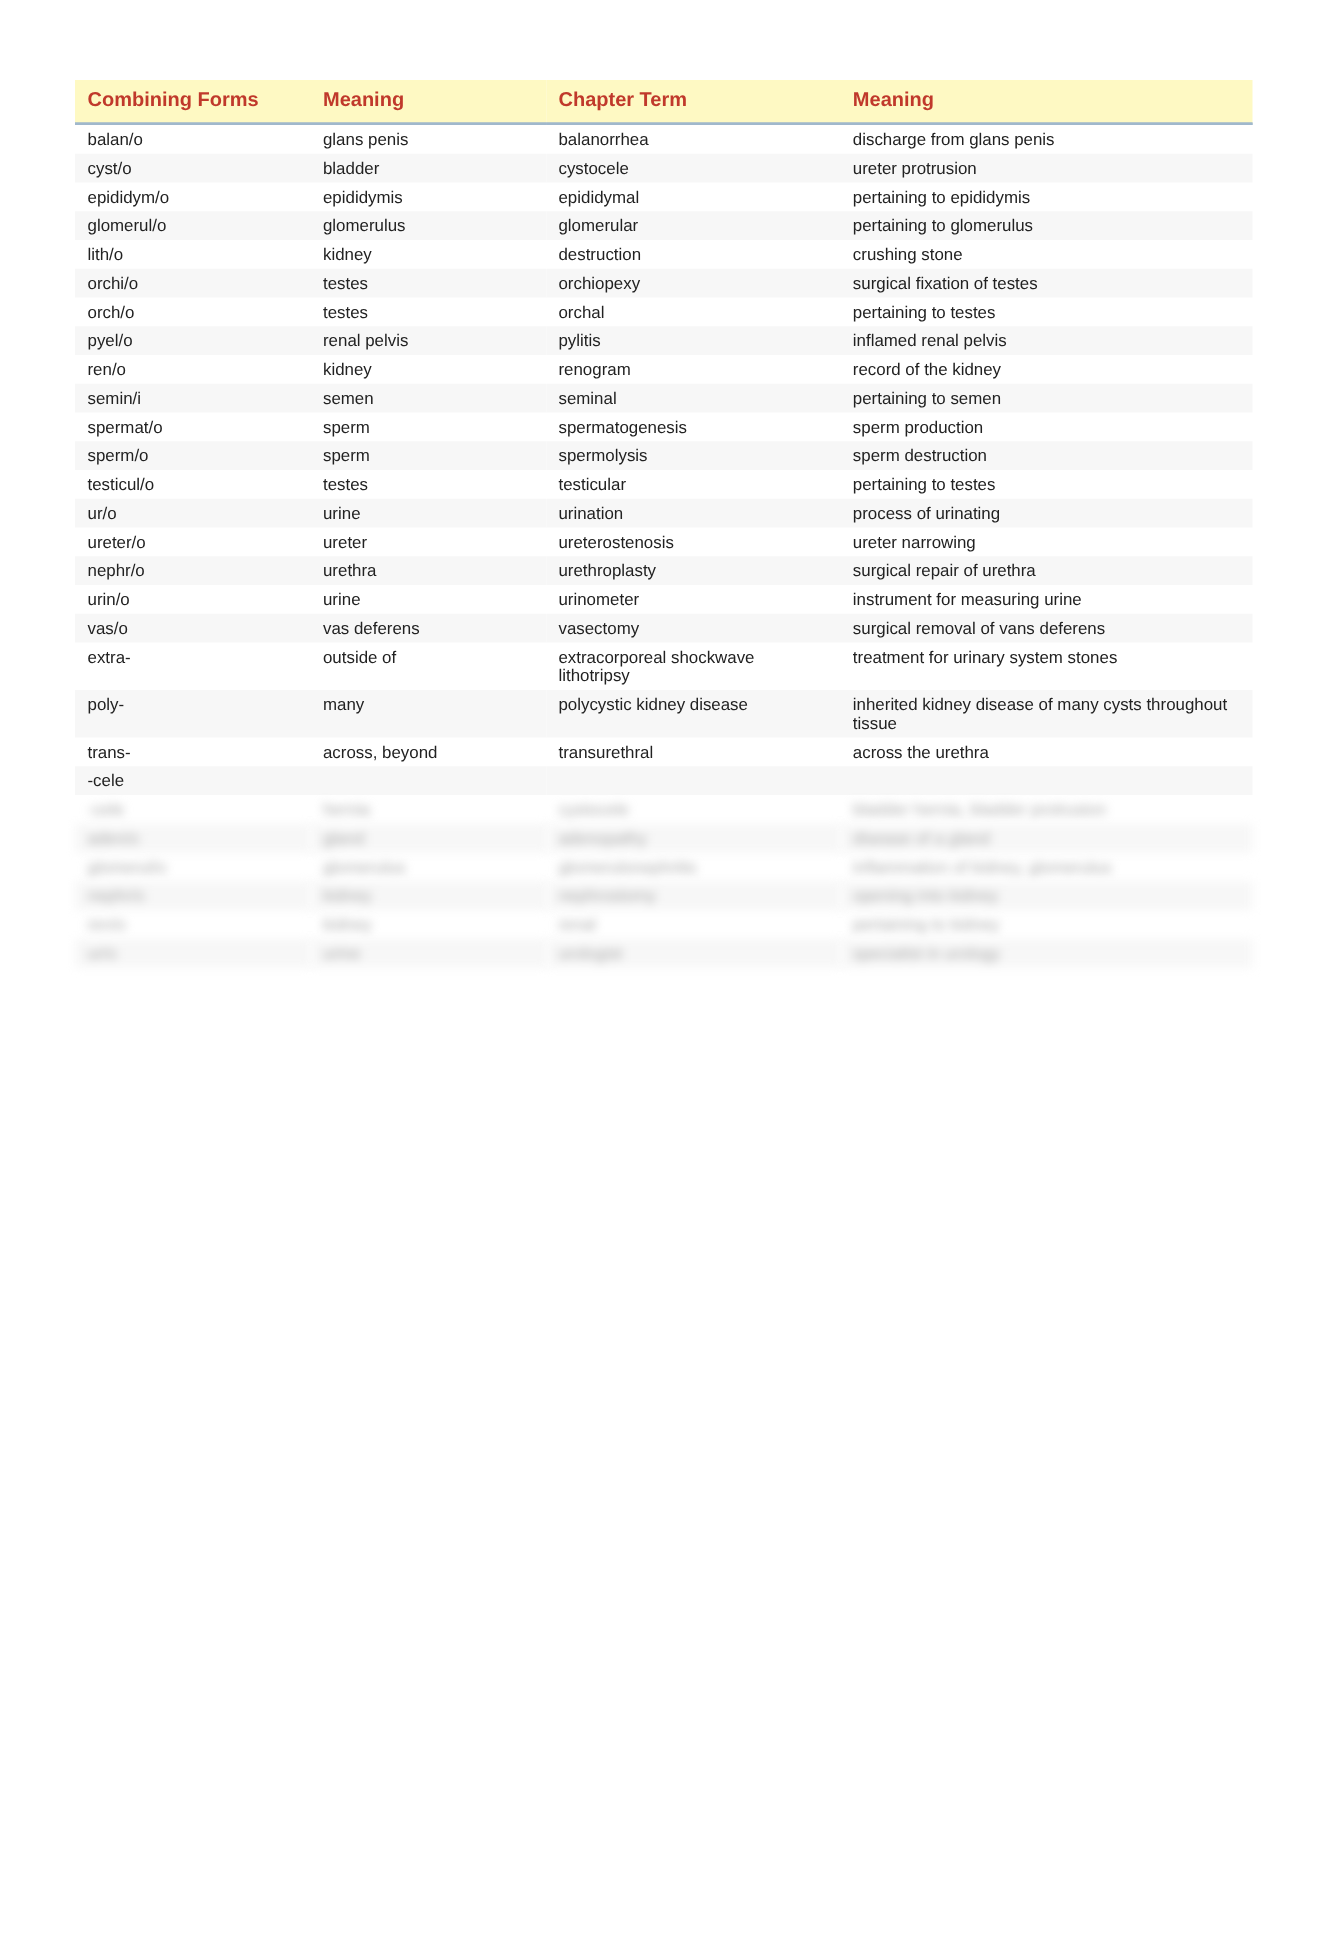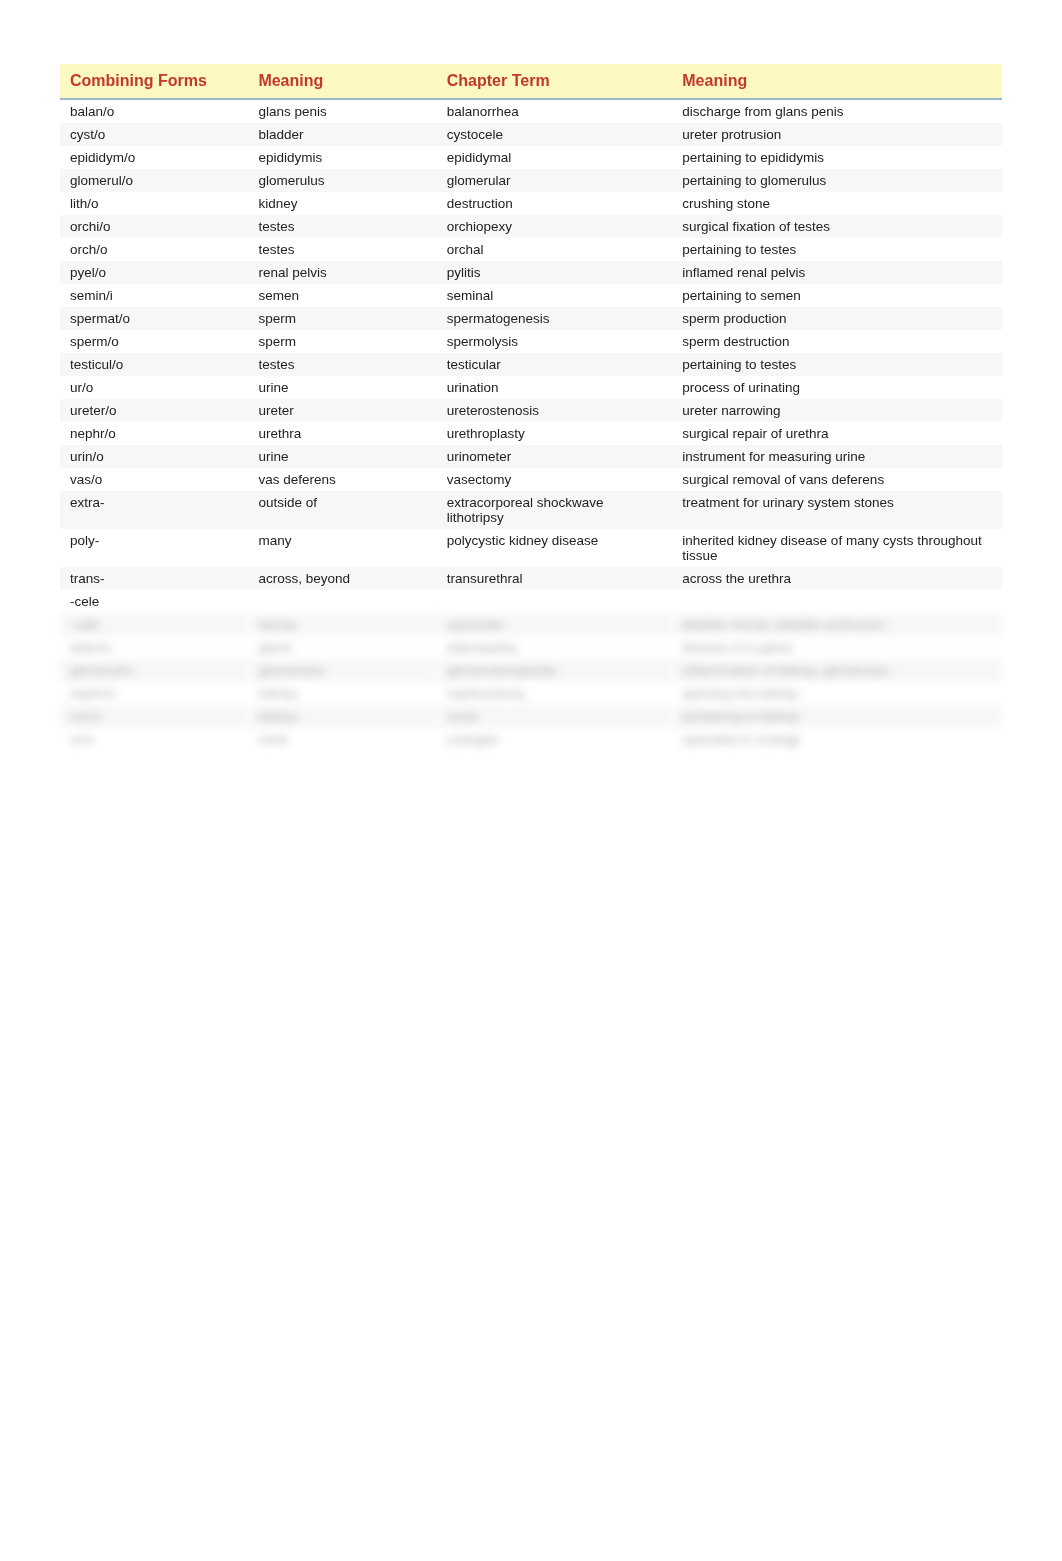--- a/index.html
+++ b/index.html
@@ -112,20 +112,26 @@
           <td>orchal</td>
           <td>pertaining to testes</td>
         </tr>
         <tr>
           <td>pyel/o</td>
           <td>renal pelvis</td>
           <td>pylitis</td>
           <td>inflamed renal pelvis</td>
         </tr>
         <tr>
+          <td>ren/o</td>
+          <td>kidney</td>
+          <td>renogram</td>
+          <td>record of the kidney</td>
+        </tr>
+        <tr>
           <td>semin/i</td>
           <td>semen</td>
           <td>seminal</td>
           <td>pertaining to semen</td>
         </tr>
         <tr>
           <td>spermat/o</td>
           <td>sperm</td>
           <td>spermatogenesis</td>
           <td>sperm production</td>

